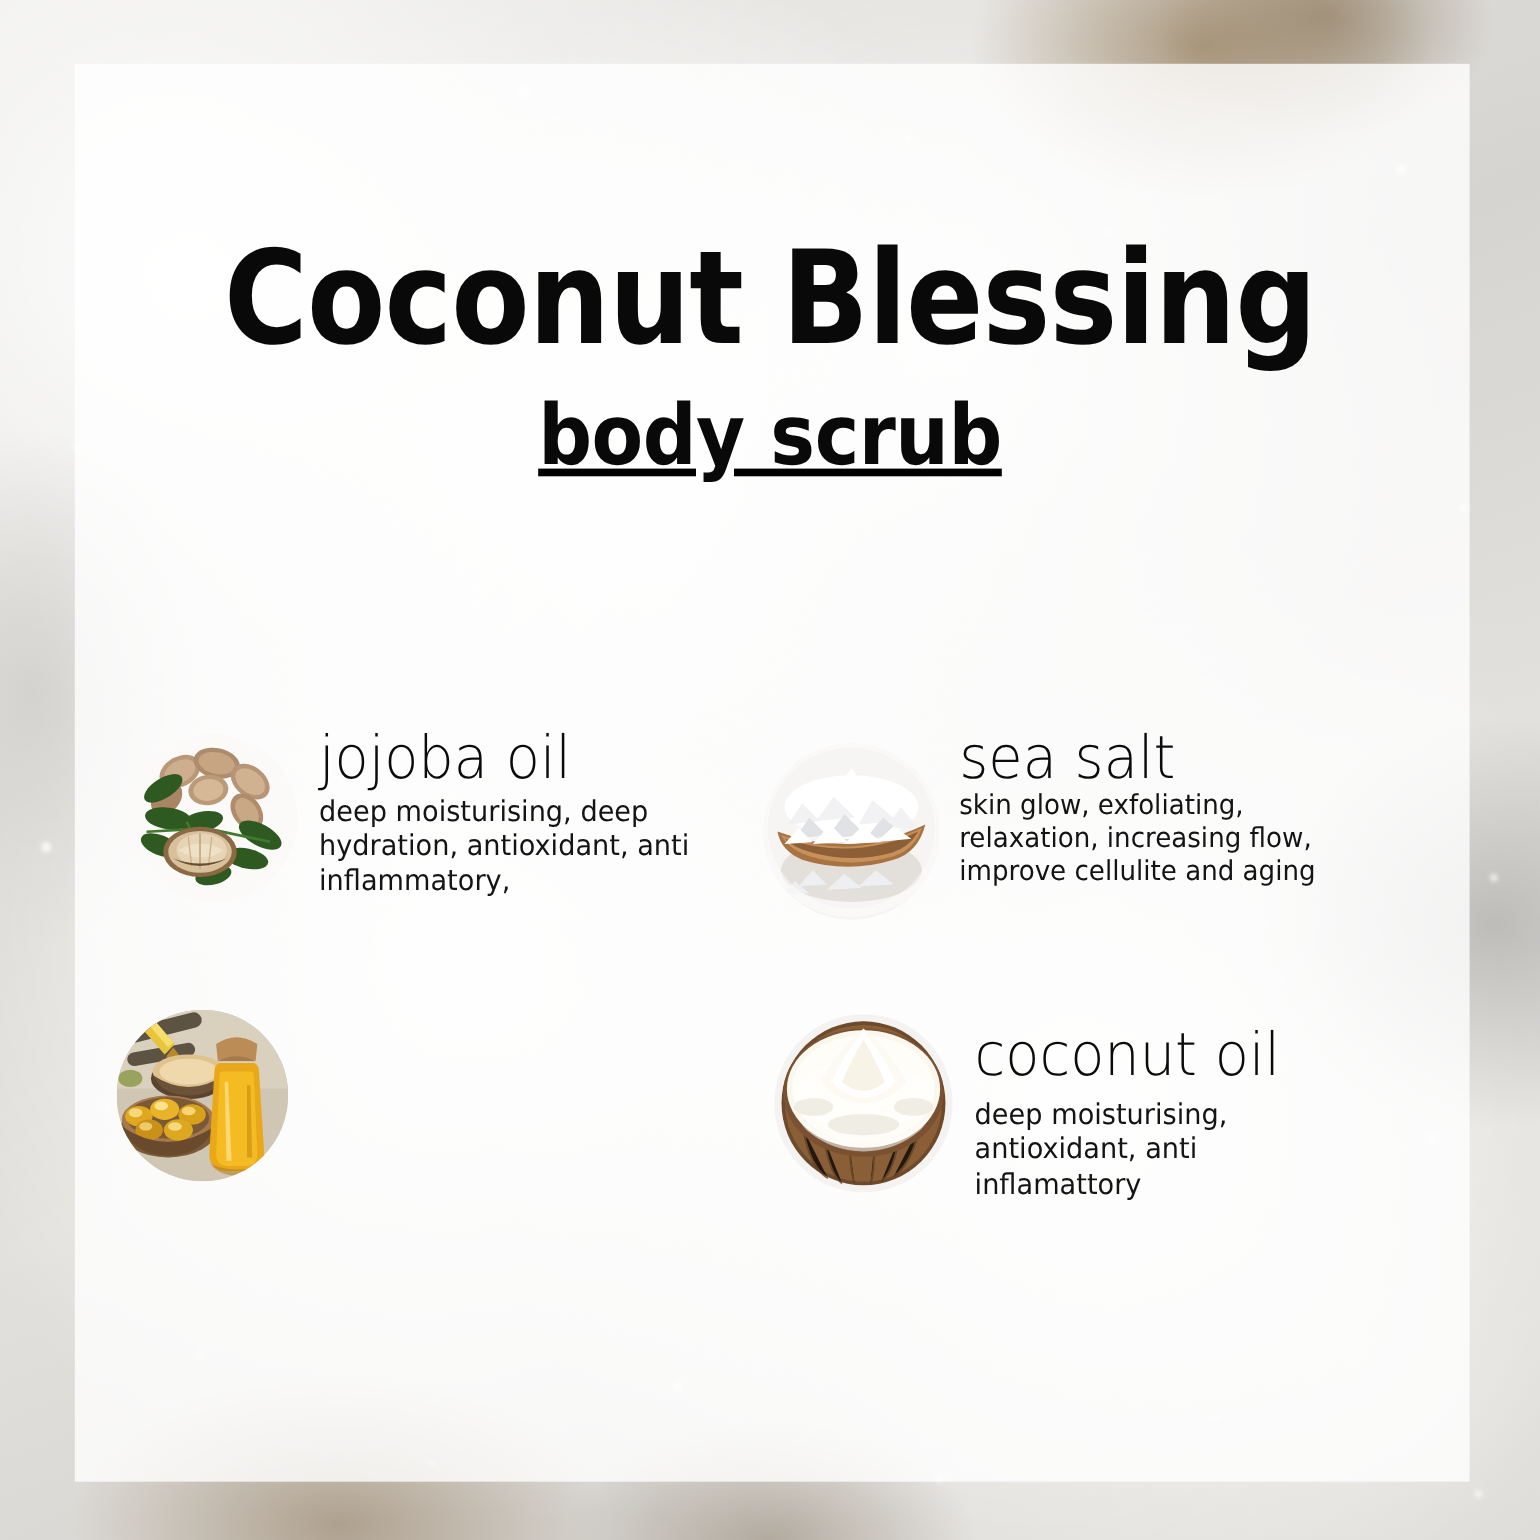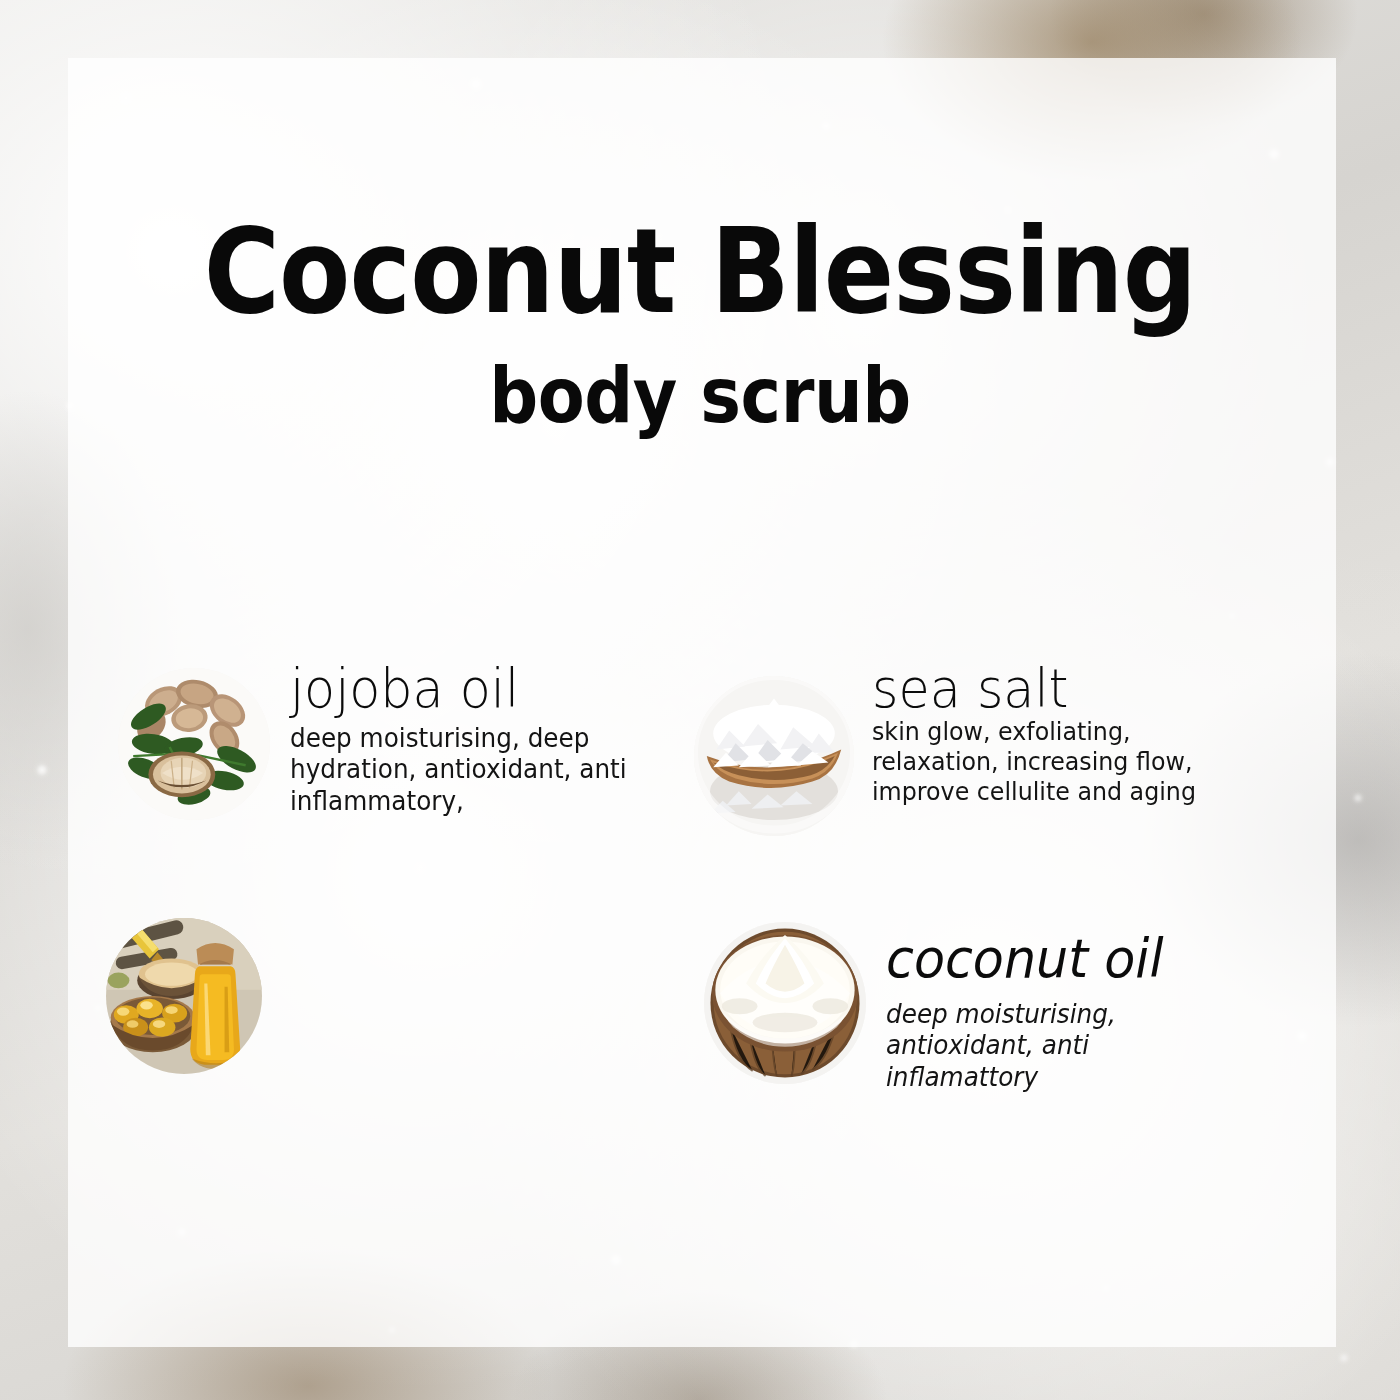--- a/index.html
+++ b/index.html
@@ -130,21 +130,21 @@
   }
 
   .item {
     position: absolute;
     width: 634px;
     height: 260px;
   }
   .item.c0 { left: 0;     top: 0; }
   .item.c1 { left: 618px; top: 0; }
   .item.c2 { left: 0;     top: 250px; }
-  .item.c3 { left: 628px; top: 250px; font-style: italic; }
+  .item.c3 { left: 628px; top: 250px; }
 
   .thumb {
     position: absolute;
     left: 50px;
     top: 8px;
     width: 152px;
     height: 152px;
     border-radius: 50%;
     overflow: hidden;
     background: #f7f6f4;
@@ -193,21 +193,21 @@
 
   <div class="bg-photo"></div>
   <div class="bg-speckle"></div>
 
   <div class="card"></div>
 
   <div class="title-block" style="top:212px;">
     <div class="main-title">Coconut Blessing</div>
   </div>
 
-  <div class="title-block" style="top:358px;">
+  <div class="title-block" style="top:358px;text-decoration:underline;">
     <div class="sub-title">body scrub</div>
   </div>
 
 
   <div class="grid">
 
     <div class="item c0">
       <div class="thumb">
         <svg viewBox="0 0 100 100" aria-hidden="true">
           <rect width="100" height="100" fill="#fbfaf8"></rect>

